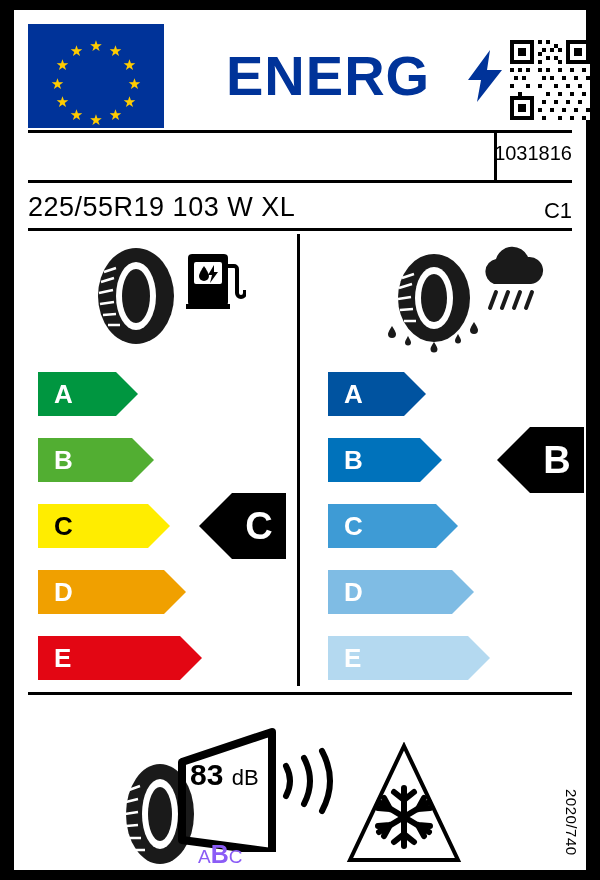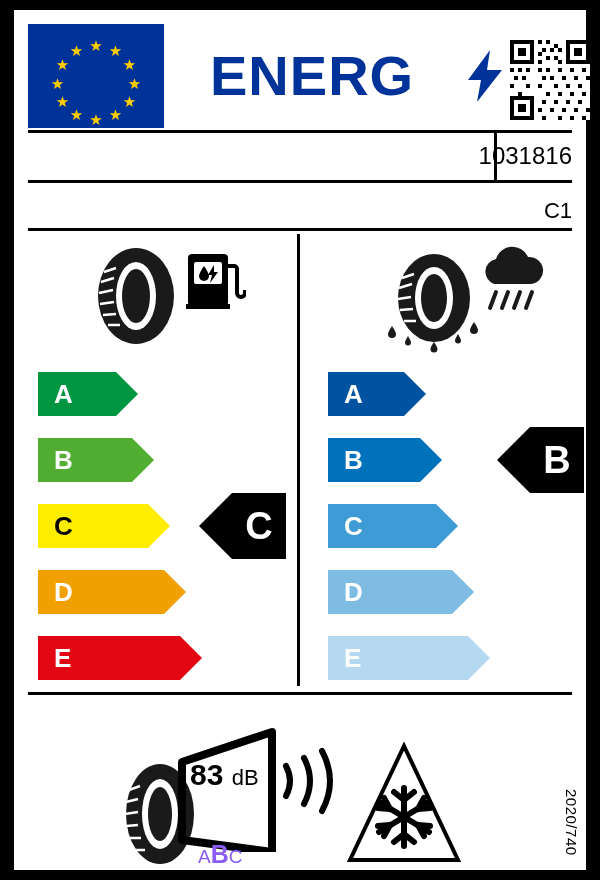--- a/index.html
+++ b/index.html
@@ -43,21 +43,21 @@
     position: absolute;
     color: #FFCC00;
     font-size: 15px;
     line-height: 15px;
     width: 15px;
     height: 15px;
     text-align: center;
   }
   .energ-text {
     position: absolute;
-    left: 182px;
+    left: 198px;
     top: 24px;
     font-size: 56px;
     font-weight: bold;
     letter-spacing: 1px;
     color: #003399;
     line-height: 56px;
   }
   .bolt {
     position: absolute;
     left: 440px;
@@ -91,21 +91,21 @@
     left: 14px;
     top: 130px;
     font-size: 23px;
     font-weight: bold;
     color: #000;
   }
   .serial {
     position: absolute;
     right: 14px;
     top: 132px;
-    font-size: 24px;
+    font-size: 20px;
     color: #000;
     text-align: right;
   }
   .size {
     position: absolute;
     left: 14px;
     top: 182px;
     font-size: 27px;
     color: #000;
     letter-spacing: 0.5px;
@@ -287,20 +287,21 @@
         </g>
       </svg>
     </div>
   </div>
 
   <div class="hrule" style="left:14px;top:120px;width:544px;"></div>
   <div class="serial">1031816</div>
   <div class="vrule" style="left:480px;top:122px;height:48px;"></div>
 
   <div class="hrule" style="left:14px;top:170px;width:544px;"></div>
+  <div class="size">225/55R19 103 W XL</div>
   <div class="classcode">C1</div>
 
   <div class="hrule" style="left:14px;top:218px;width:544px;"></div>
 
   <div class="vrule" style="left:283px;top:224px;height:452px;"></div>
 
   <div>
 
     <div style="position:absolute;left:72px;top:236px;">
       <svg width="100" height="100" viewBox="0 0 100 100">

